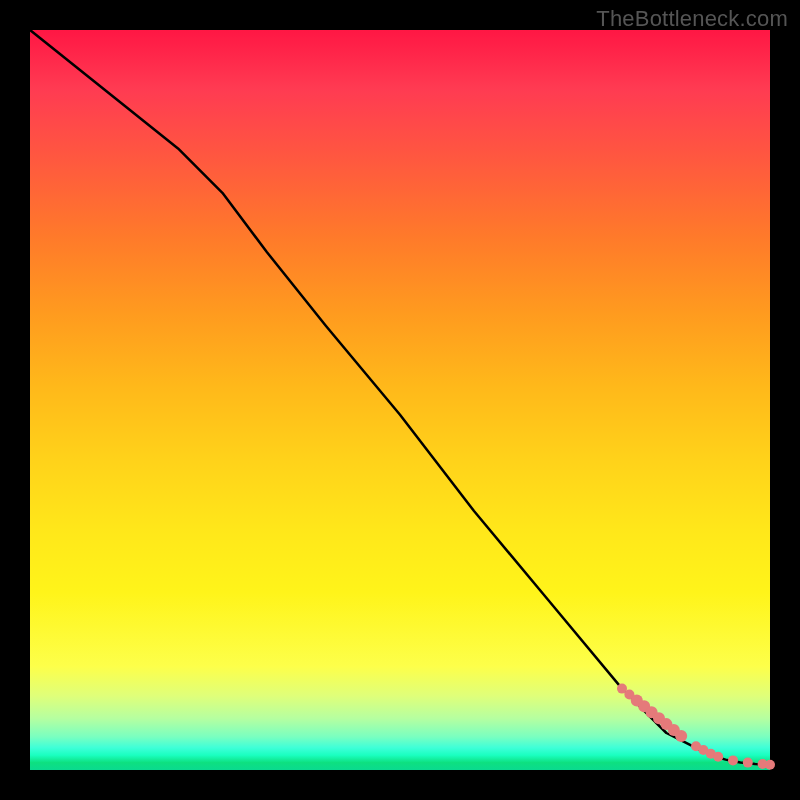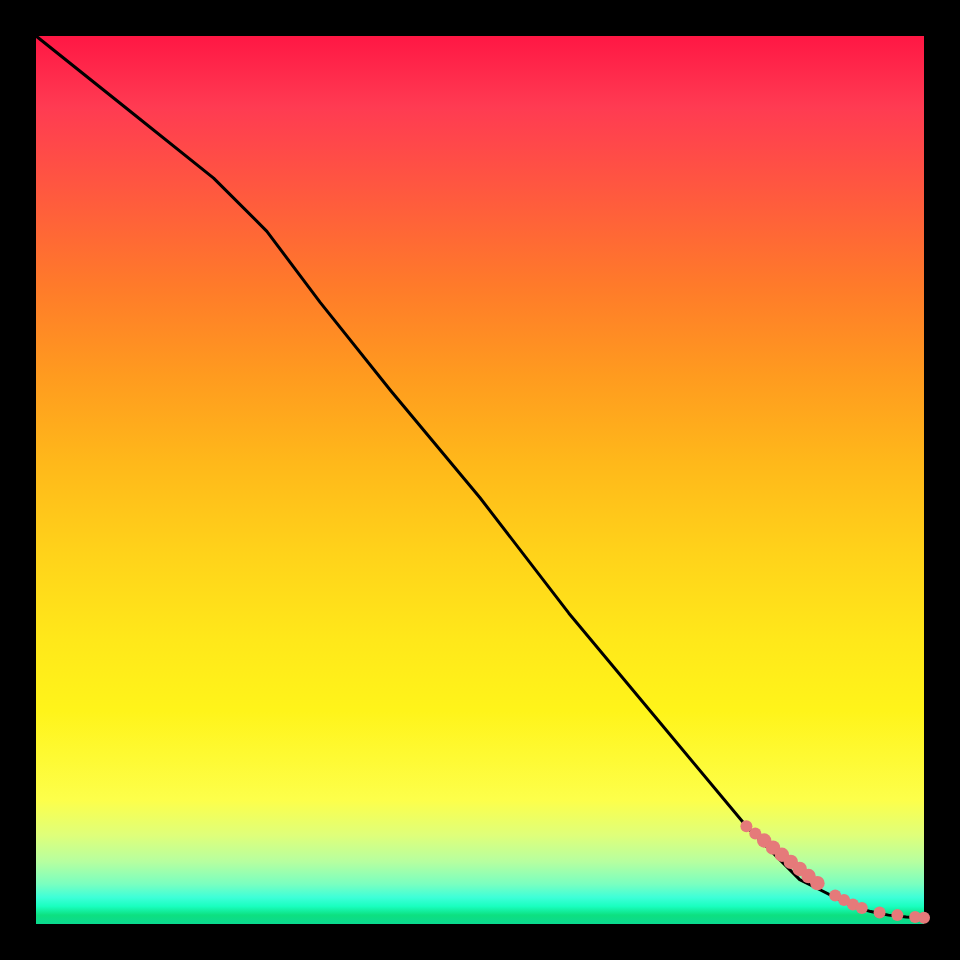--- a/index.html
+++ b/index.html
@@ -71,20 +71,21 @@
   }
   .points circle {
     fill: #e57a7a;
     stroke: none;
   }
 </style>
 </head>
 <body>
 
 <div class="frame">
+  <div class="watermark">TheBottleneck.com</div>
   <div class="plot-area"></div>
   <svg class="overlay" viewBox="0 0 740 740">
     <path class="curve" d="M0.00 0.00 L74.00 59.20 L148.00 118.40 L192.40 162.80 L236.80 222.00 L296.00 296.00 L370.00 384.80 L444.00 481.00 L518.00 569.80 L592.00 658.60 L636.40 703.00 L651.20 710.40 L666.00 717.80 L673.40 721.50 L680.80 725.20 L695.60 729.64 L710.40 732.60 L725.20 734.08 L740.00 734.82"></path>
     <g class="points">
         <circle cx="592.00" cy="658.60" r="5"></circle>
         <circle cx="599.40" cy="664.52" r="5"></circle>
         <circle cx="606.80" cy="670.44" r="6"></circle>
         <circle cx="614.20" cy="676.36" r="6"></circle>
         <circle cx="621.60" cy="682.28" r="6"></circle>
         <circle cx="629.00" cy="688.20" r="6"></circle>

